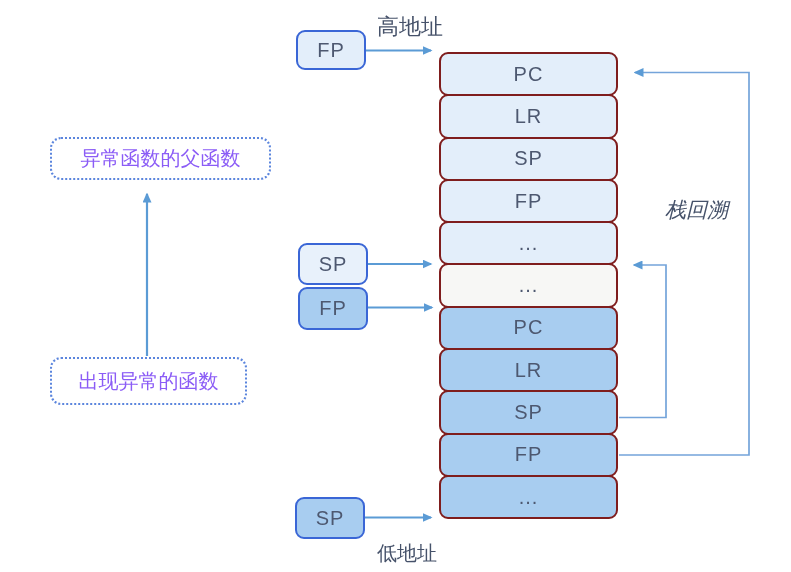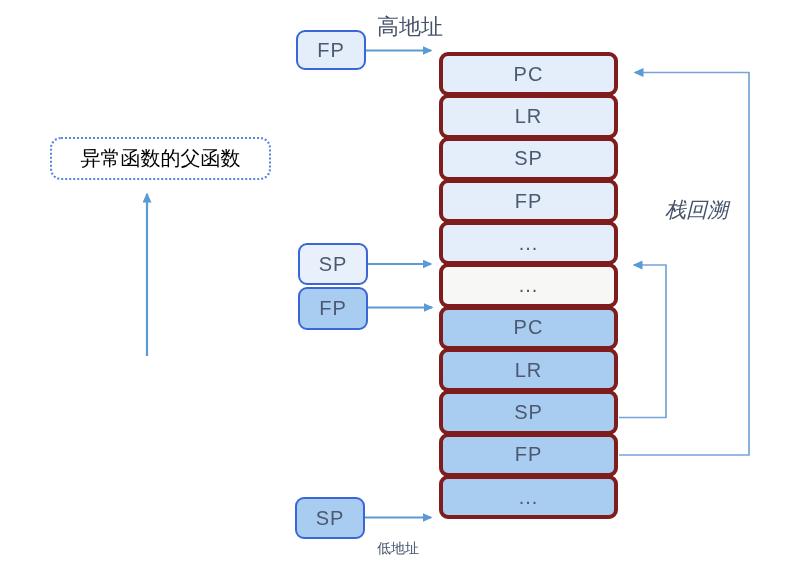--- a/index.html
+++ b/index.html
@@ -27,21 +27,21 @@
     position: absolute;
     left: 439px;
     top: 43px;
     width: 179px;
     display: flex;
     flex-direction: column;
   }
   .stack-row {
     height: 44.3px;
     margin-top: -2px;
-    border: 4px solid #7f1d1d;
+    border: 2px solid #7f1d1d;
     border-radius: 9px;
     display: flex;
     align-items: center;
     justify-content: center;
     font-size: 20px;
     color: #4d5870;
     letter-spacing: 1px;
   }
   .stack-row:first-child { margin-top: 0; }
   .tone-light { background: #e3eefa; }
@@ -70,33 +70,33 @@
   
   .callout {
     position: absolute;
     border: 2px dotted #5b85dd;
     border-radius: 11px;
     background: #ffffff;
     display: flex;
     align-items: center;
     justify-content: center;
     font-size: 20px;
-    color: #000000;
+    color: #8b5cf6;
   }
   .callout-parent    { left: 50px; top: 128px; width: 221px; height: 43px; }
   .callout-exception { left: 50px; top: 348px; width: 197px; height: 48px; }
 
   
   .text-label {
     position: absolute;
     white-space: nowrap;
     color: #46526a;
   }
   .label-high      { left: 377px; top: 3px;   font-size: 22px; }
-  .label-low       { left: 377px; top: 531px; font-size: 14px; text-align: center; }
+  .label-low       { left: 377px; top: 531px; font-size: 20px; text-align: center; }
   .label-backtrace { left: 665px; top: 187px; font-size: 21px; font-style: italic; }
   .label-caption   { left: 56px;  top: 442px; font-size: 21px; }
 </style>
 </head>
 <body>
 
 <div class="canvas">
 
   <svg class="arrow-layer" viewBox="0 0 791 572" xmlns="http://www.w3.org/2000/svg">
     <defs>
@@ -134,20 +134,23 @@
     </g>
   </svg>
 
   <div class="text-label label-high">高地址</div>
   <div class="text-label label-low">低地址</div>
   <div class="text-label label-backtrace">栈回溯</div>
 
   <div class="callout callout-parent">
     <span>异常函数的父函数</span>
   </div>
+  <div class="callout callout-exception">
+    <span>出现异常的函数</span>
+  </div>
 
   <div class="ptr ptr-fp-top">FP</div>
   <div class="ptr ptr-sp-mid">SP</div>
   <div class="ptr ptr-fp-mid">FP</div>
   <div class="ptr ptr-sp-bottom">SP</div>
 
   <div class="stack">
     <div class="stack-row tone-light">PC</div>
     <div class="stack-row tone-light">LR</div>
     <div class="stack-row tone-light">SP</div>

